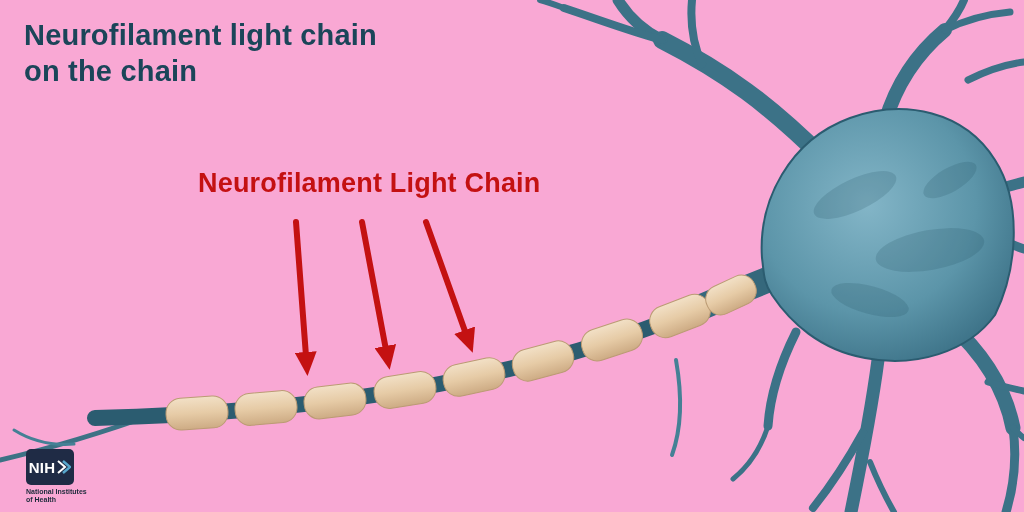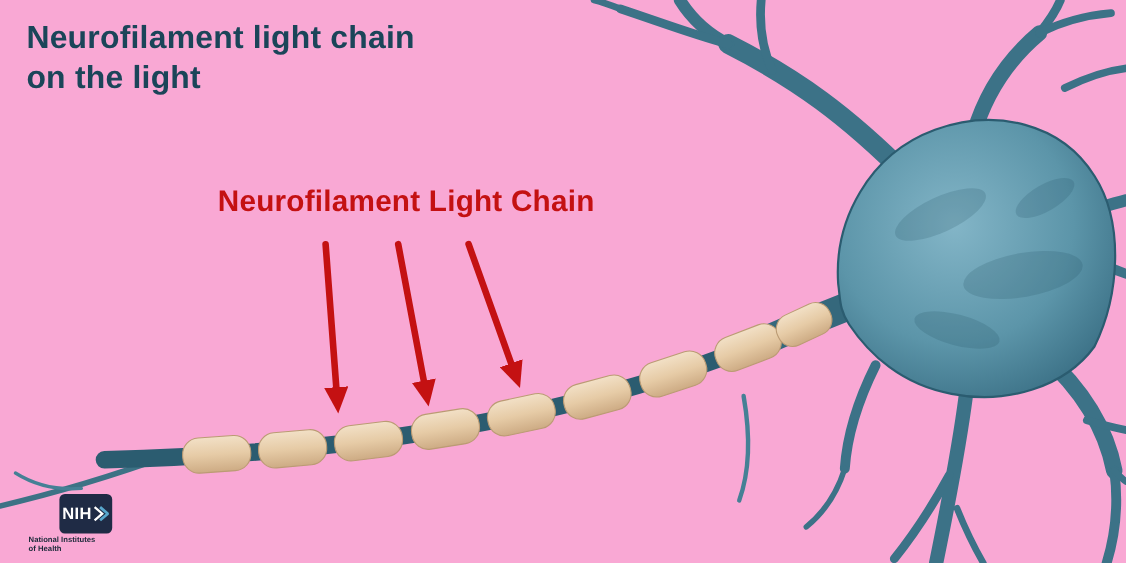--- a/index.html
+++ b/index.html
@@ -13,21 +13,21 @@
     font-size:29px;font-weight:bold;color:#1b4559;
     line-height:1.24;letter-spacing:.2px;
   }
   .annotation{
     position:absolute;left:198px;top:168px;
     font-size:27px;font-weight:bold;color:#c41112;letter-spacing:.2px;
   }
   .nih{position:absolute;left:26px;top:449px;}
   .nih-box{
     width:48px;height:36px;background:#1f2b45;border-radius:5px;
-    display:flex;align-items:center;justify-content:center;gap:2px;margin-left:28px;
+    display:flex;align-items:center;justify-content:center;gap:2px;
   }
   .nih-text{color:#ffffff;font-weight:bold;font-size:15px;letter-spacing:.3px;}
   .nih-caption{
     margin-top:3px;width:78px;font-size:7px;line-height:8px;
     color:#1c2a3a;font-weight:bold;
   }
 </style>
 </head>
 <body>
 
@@ -126,21 +126,21 @@
 
     <g stroke="#c41112" stroke-width="6" fill="none" stroke-linecap="round">
       <path d="M296,222 L306,356" marker-end="url(#ah)"></path>
       <path d="M362,222 L386,350" marker-end="url(#ah)"></path>
       <path d="M426,222 L466,334" marker-end="url(#ah)"></path>
     </g>
   </svg>
 
   <div class="title">
     <div>Neurofilament light chain</div>
-    <div>on the light</div>
+    <div>on the chain</div>
   </div>
 
   <div class="annotation">Neurofilament Light Chain</div>
 
   <div class="nih">
     <div class="nih-box">
       <span class="nih-text">NIH</span>
       <svg width="14" height="18" viewBox="0 0 14 18">
         <polyline points="1,3 8,9 1,15" fill="none" stroke="#ffffff" stroke-width="2"></polyline>
         <polyline points="6,3 13,9 6,15" fill="none" stroke="#58a7cc" stroke-width="2.5"></polyline>

